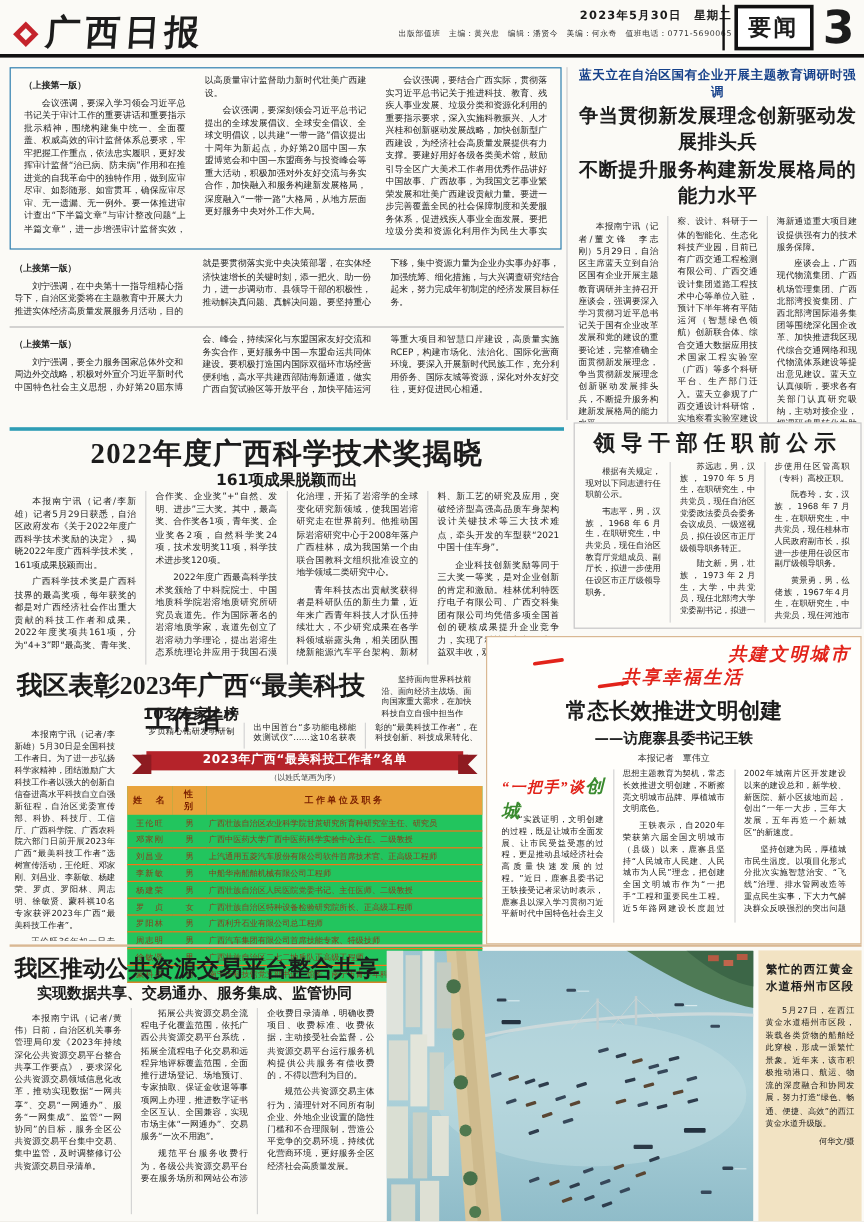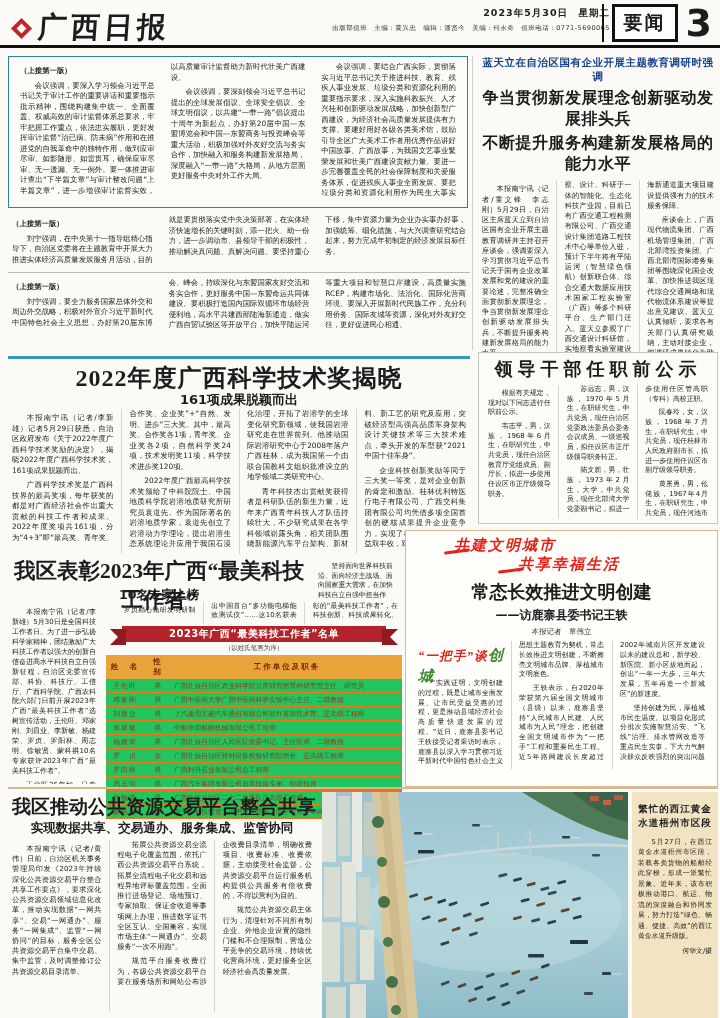--- a/index.html
+++ b/index.html
@@ -73,21 +73,21 @@
   .gongshi{left:478px;top:352px;width:240px;height:172px;border:1px solid #c6c6c6;box-sizing:border-box;
            padding:4px 5px;background:#fcfbf7;}
   .gs-hl{text-align:center;font-size:18px;letter-spacing:5px;}
   .gs-body{height:134px;margin-top:4px;}
   .gs-body .bt{font-size:6.9px;line-height:1.4;}
   
   .wenming{left:405px;top:530px;width:313px;height:257px;border:1px solid #d9b893;box-sizing:border-box;
            background:#fffefb;padding:5px 8px;}
   .wm-banner{position:relative;height:42px;}
   .wm-b1,.wm-b2{font-size:15px;font-weight:900;font-style:italic;color:#e2231a;letter-spacing:2px;}
-  .wm-b1{margin-left:40px;}
+  .wm-b1{margin-left:52px;text-align:right;}
   .wm-b2{margin-left:104px;}
   .swoosh{position:absolute;height:3px;background:#e2231a;border-radius:3px;transform:rotate(-8deg);}
   .sw1{left:30px;top:14px;width:26px;}
   .sw2{left:84px;top:33px;width:26px;}
   .wm-hl{text-align:center;font-size:18px;margin-top:2px;}
   .wm-sub{text-align:center;font-size:12px;font-weight:bold;margin-top:3px;}
   .wm-byline{text-align:center;font-size:7.5px;color:#333;margin:3px 0 4px;}
   .wm-body{height:128px;}
   .wm-body .bt{font-size:6.9px;line-height:1.42;}
   .badge{height:30px;text-indent:0;margin-bottom:2px;}

